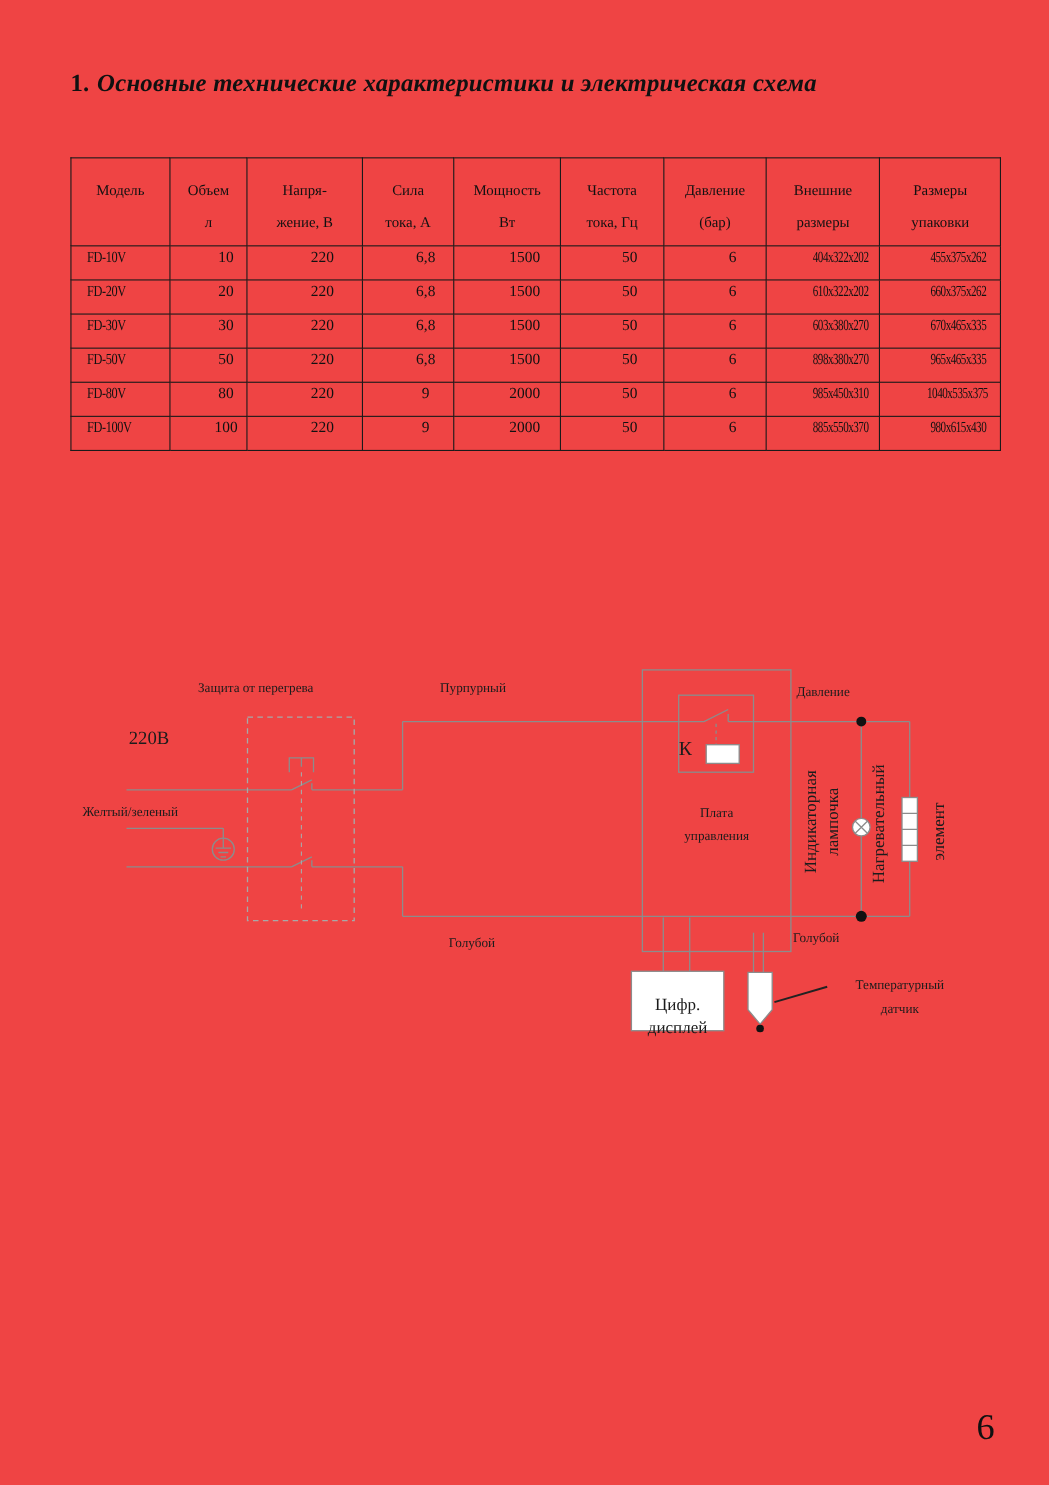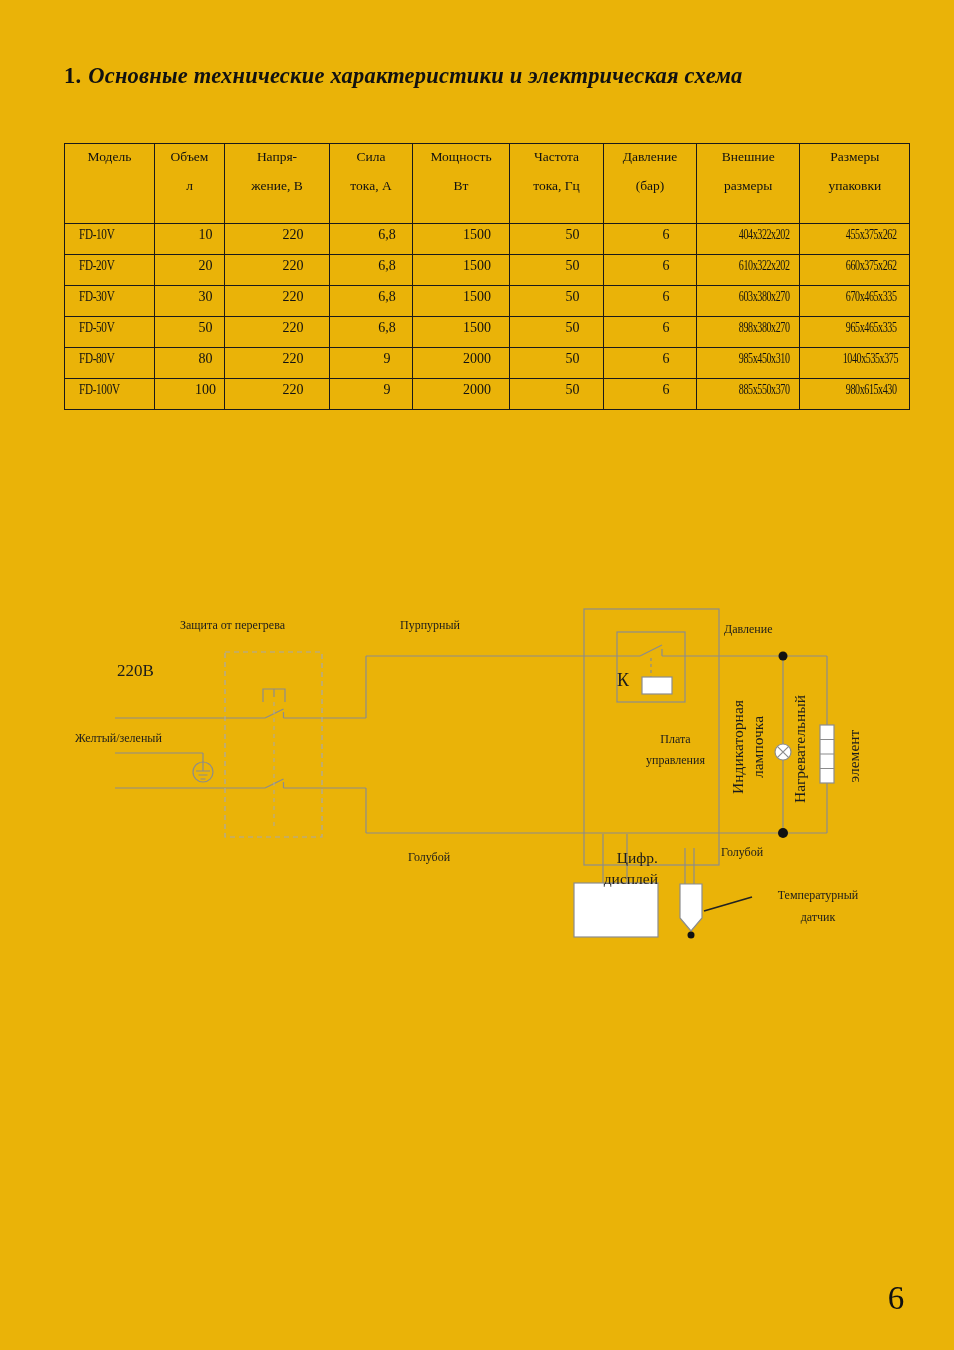--- a/index.html
+++ b/index.html
@@ -1,43 +1,43 @@
 <!DOCTYPE html>
 <html><head>
 <meta charset="utf-8">
 <style>
   html,body{margin:0;padding:0;background:#fff;}
-  #page{position:relative;width:954px;height:1350px;background:#eab308;overflow:hidden;
+  #page{position:relative;width:954px;height:1350px;background:#ef4444;overflow:hidden;
         font-family:"Liberation Serif",serif;color:#111;}
 
   
   #title{position:absolute;left:64px;top:63px;font-size:22.5px;font-weight:bold;
          letter-spacing:.2px;white-space:nowrap;}
   #title .num{font-style:normal;margin-right:7px;}
   #title .txt{font-style:italic;}
 
   
   #spec{position:absolute;left:64px;top:143px;border-collapse:collapse;table-layout:fixed;}
   #spec th,#spec td{border:1px solid #1a1a1a;padding:0;font-weight:normal;
         font-family:"Liberation Serif",serif;overflow:hidden;white-space:nowrap;}
   #spec th{height:79px;vertical-align:top;text-align:center;font-size:13.5px;}
-  #spec th .l1{margin-top:5px;line-height:16px;}
+  #spec th .l1{margin-top:21px;line-height:16px;}
   #spec th .l2{margin-top:13px;line-height:16px;}
   #spec td{height:27px;vertical-align:top;text-align:center;font-size:14px;padding-top:3px;padding-left:32px;}
   #spec td.model{text-align:left;padding-left:14px;text-decoration:underline;}
   .sq{display:inline-block;transform:scaleX(.72);transform-origin:center;letter-spacing:-.6px;}
   td.model .sq{transform:scaleX(.8);transform-origin:left;letter-spacing:-.4px;}
 
   
   #wires{position:absolute;left:0;top:0;width:954px;height:1350px;}
   .dlabel{position:absolute;font-size:12px;color:#1c1c1c;white-space:nowrap;line-height:18px;}
   .center{text-align:center;white-space:normal;}
   .vert{transform:rotate(-90deg);}
-  #lbl-board{left:585px;top:729px;width:133px;line-height:21px;padding-left:24px;}
-  #lbl-display{left:574px;top:847px;width:84px;line-height:21px;font-size:15.5px;text-align:right;}
+  #lbl-board{left:585px;top:729px;width:133px;line-height:21px;}
+  #lbl-display{left:574px;top:903px;width:84px;line-height:21px;font-size:15.5px;}
   #lbl-temp{left:748px;top:884px;width:140px;line-height:22px;}
   #lbl-indicator{left:688px;top:727px;width:120px;height:40px;line-height:20px;font-size:15.5px;}
   #lbl-heater{left:731px;top:739px;width:140px;height:20px;font-size:15.5px;}
   #lbl-element{left:815px;top:746px;width:80px;height:20px;font-size:15.5px;}
 
   #page-number{position:absolute;left:876px;top:1280px;width:40px;text-align:center;
                font-size:33px;color:#111;}
 </style>
 </head>
 <body>

